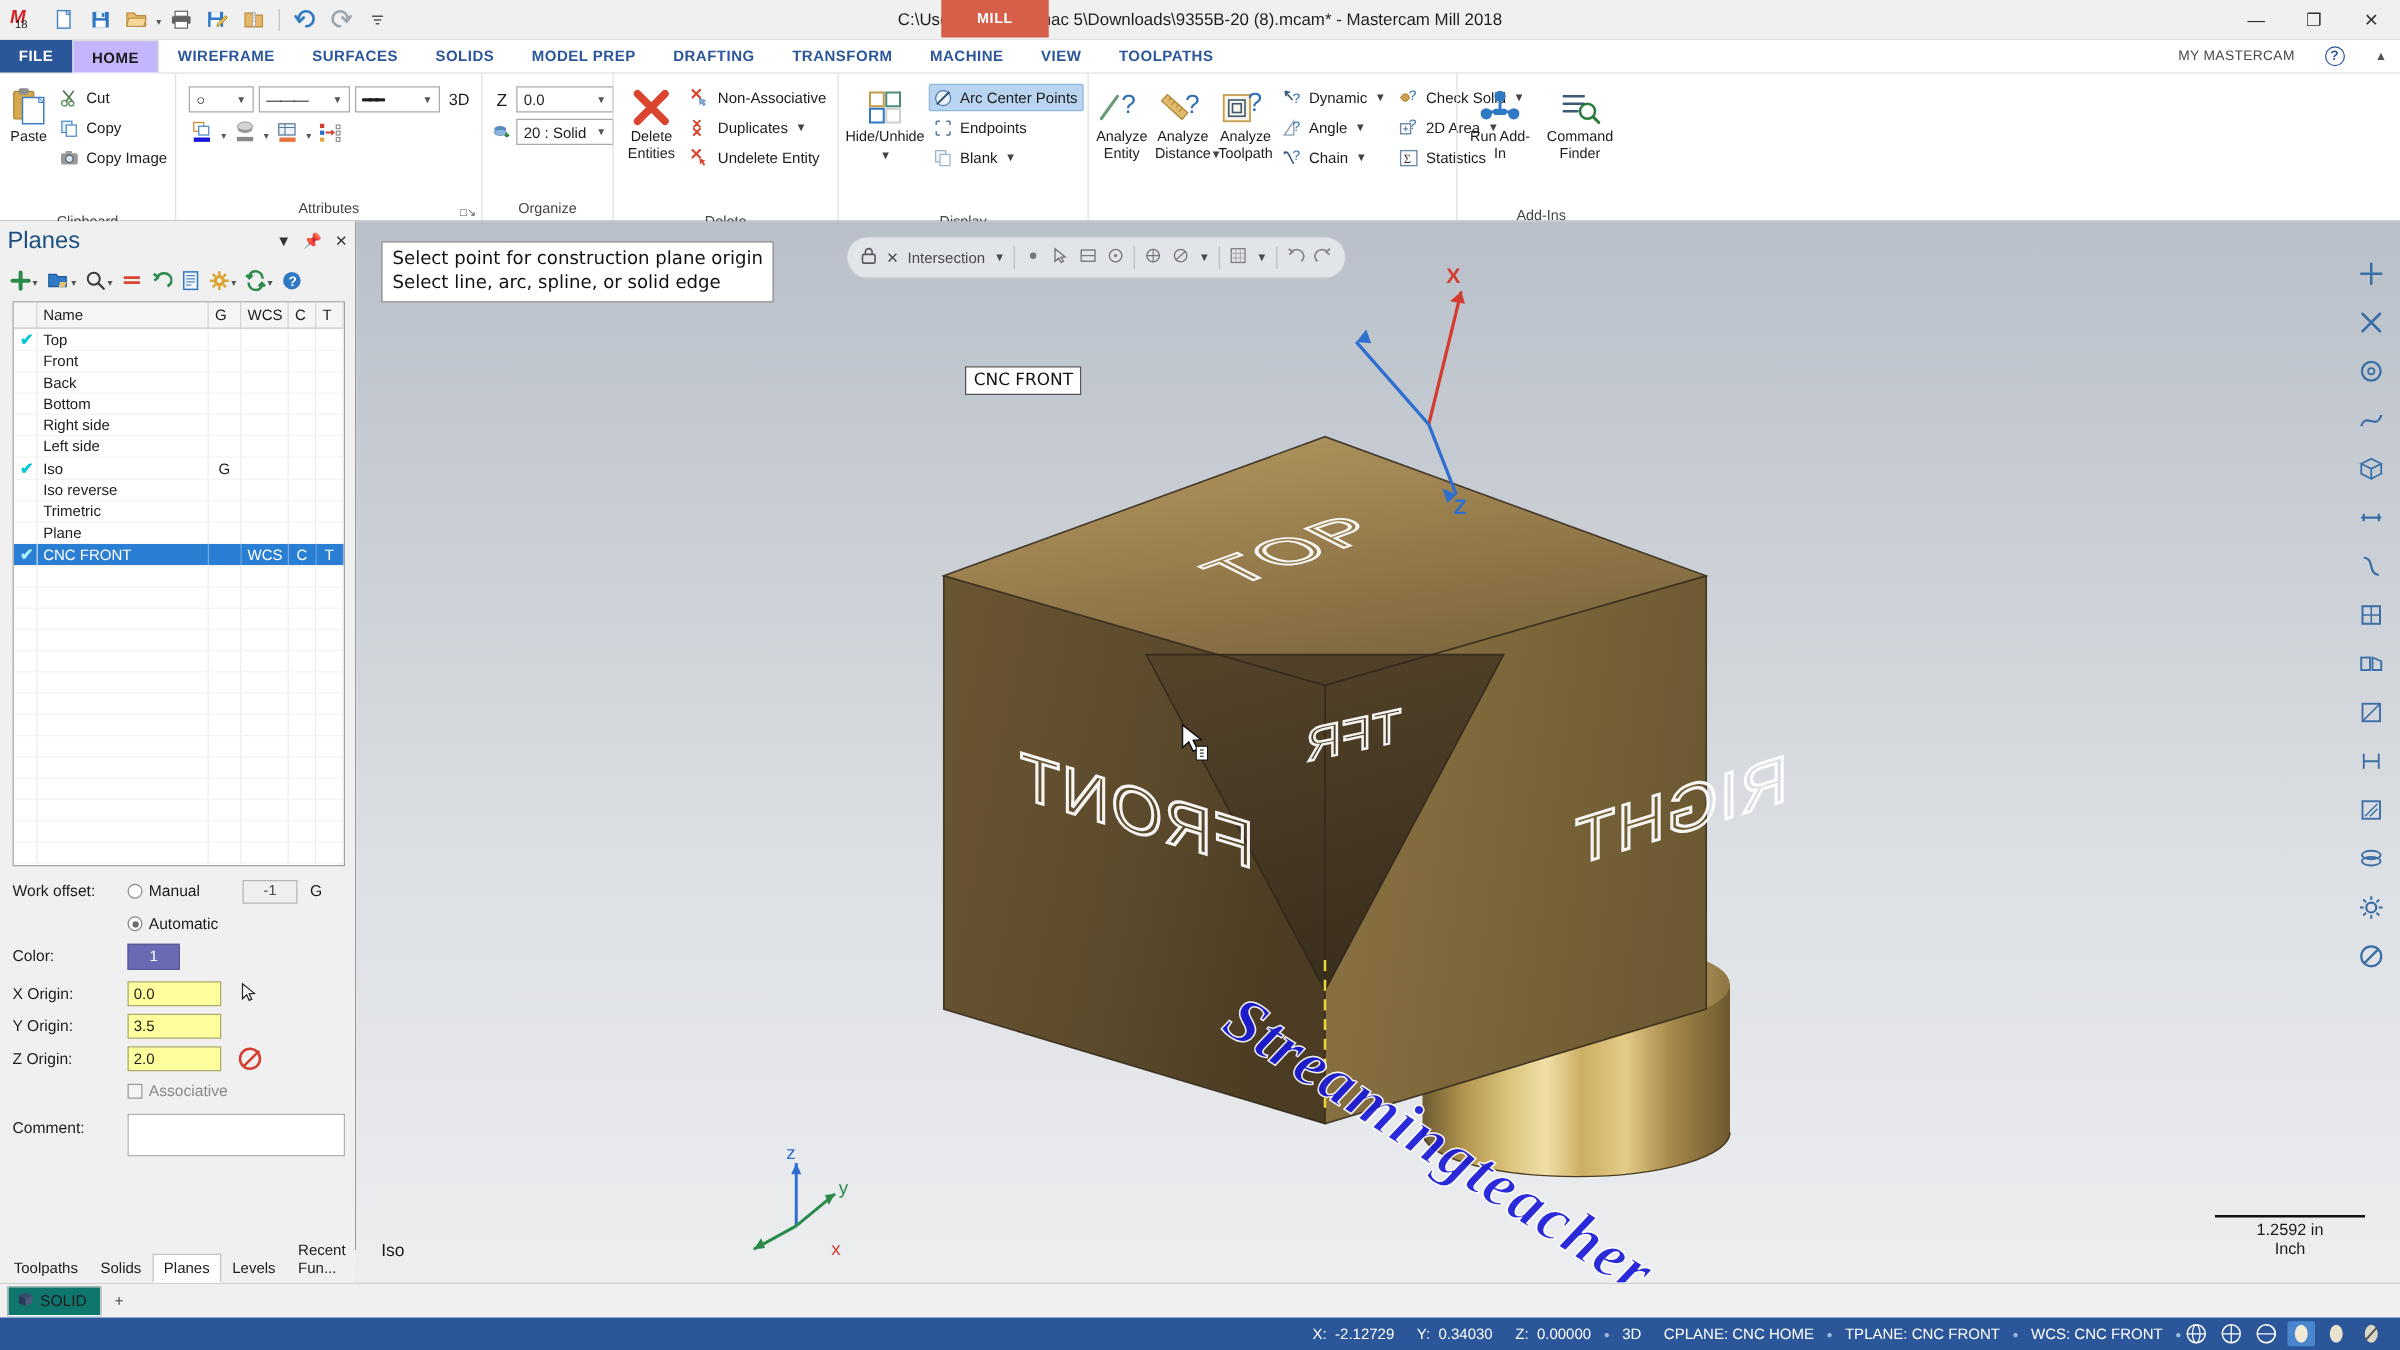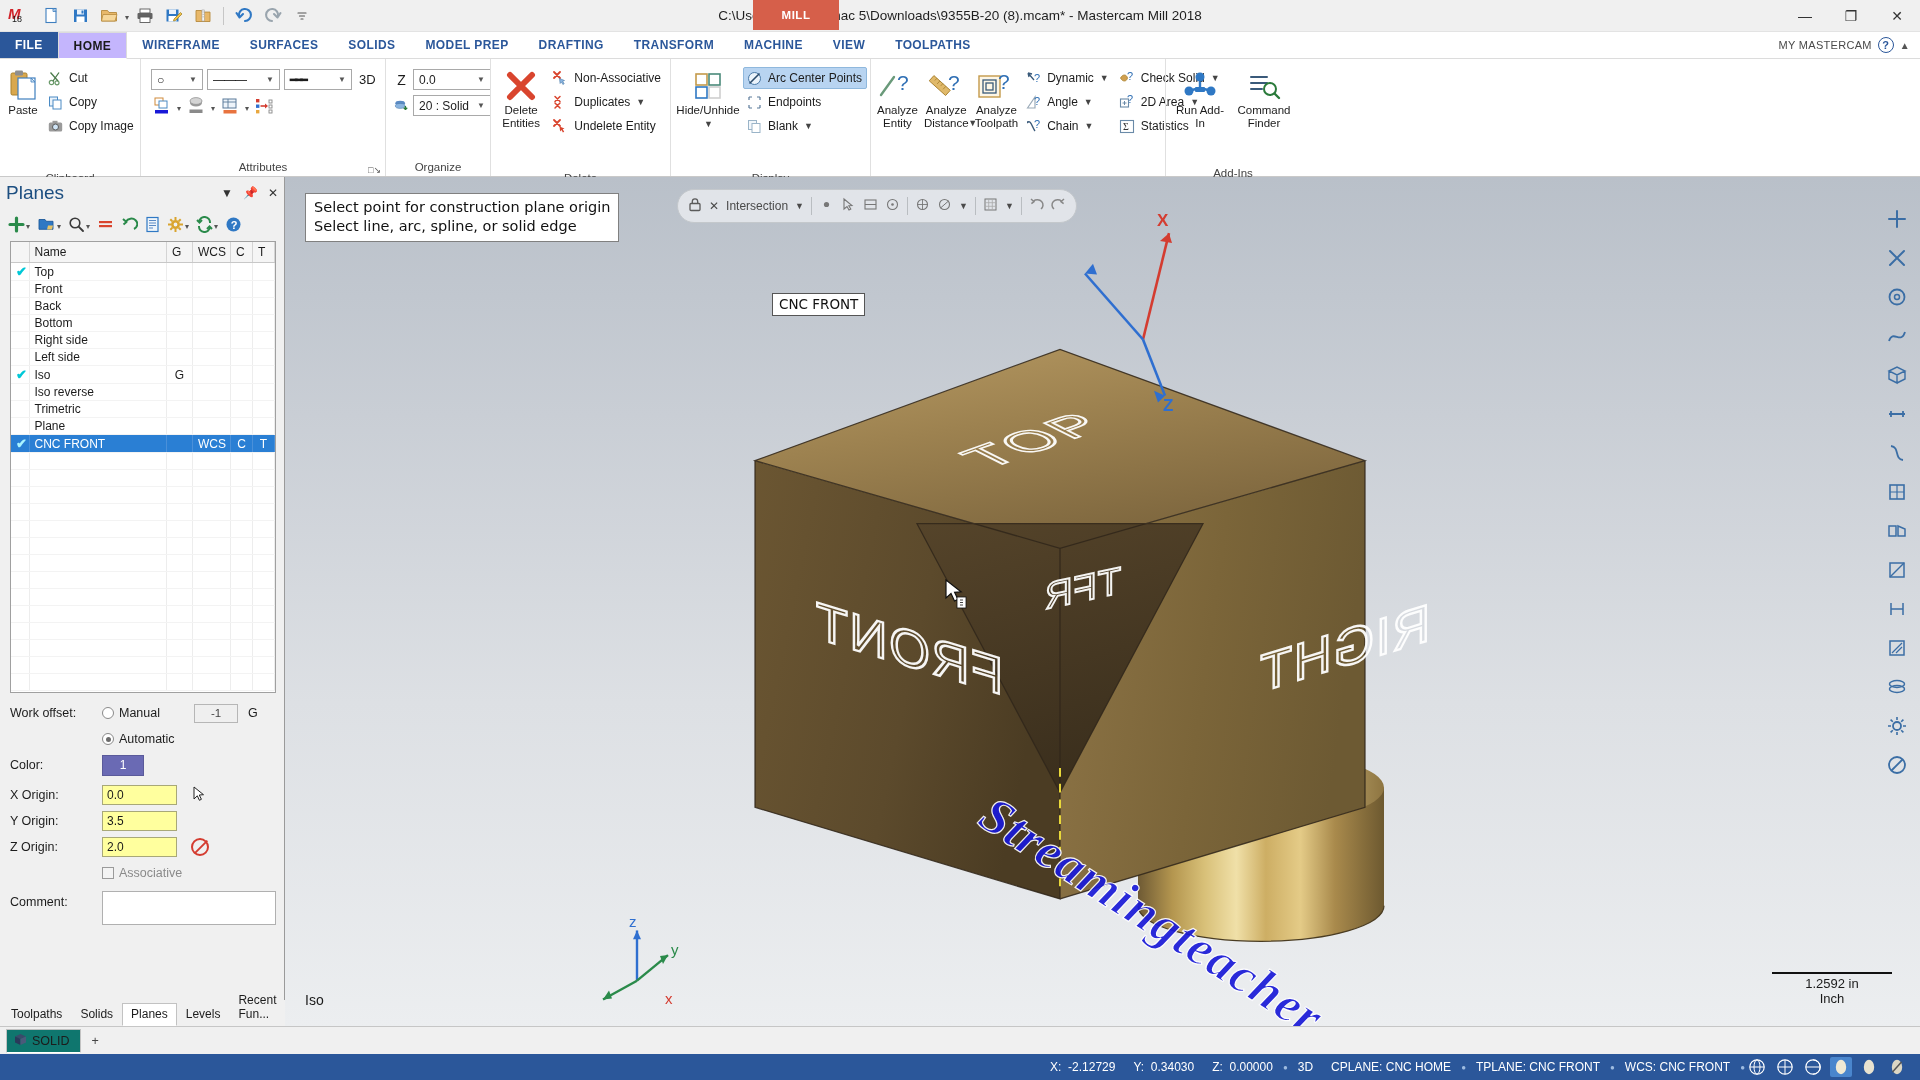--- a/index.html
+++ b/index.html
@@ -57,21 +57,21 @@
     border-bottom: 1px solid #dcdcdc; position: relative;
   }
   .rtab {
     padding: 0 15px; display: flex; align-items: center; font-size: 12px;
     font-weight: bold; color: #2b579a; letter-spacing: .4px; cursor: default;
   }
   .rtab.file { background: #2b579a; color: #fff; min-width:57px; justify-content:center; }
   .rtab.active { background:#c4b5fd; border:1px solid #dcdcdc; border-bottom:1px solid #fff;
                  color:#1a1a1a; margin-bottom:-1px; }
   .mymastercam {
-    margin-left:auto; display:flex; align-items:center; gap:6px; padding-right:10px;
+    margin-left:auto; display:flex; align-items:center; gap:24px; padding-right:10px;
     font-size:11px; color:#4a4a4a; letter-spacing:.3px;
   }
   .help-circ {
     width:16px;height:16px;border-radius:50%;border:1.5px solid #2b579a;color:#2b579a;
     font-size:11px;display:flex;align-items:center;justify-content:center;font-weight:bold;
   }
   .chev-sm { font-size:10px; color:#555; }
 
   
   .ribbon {

